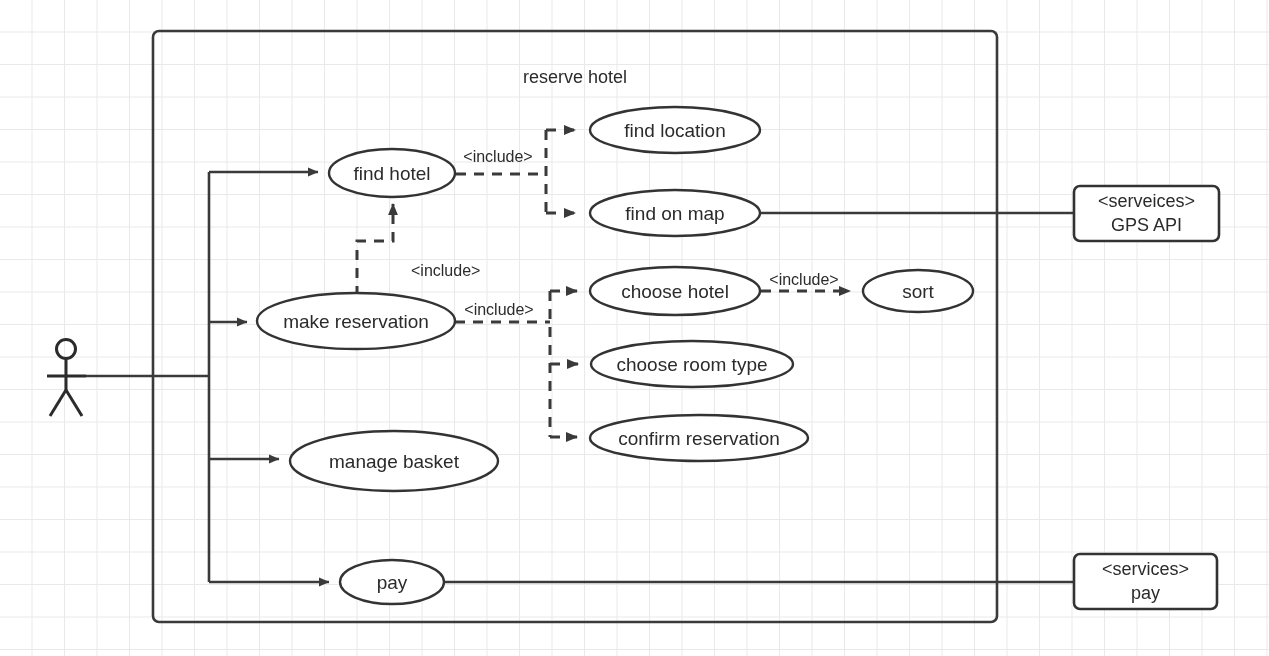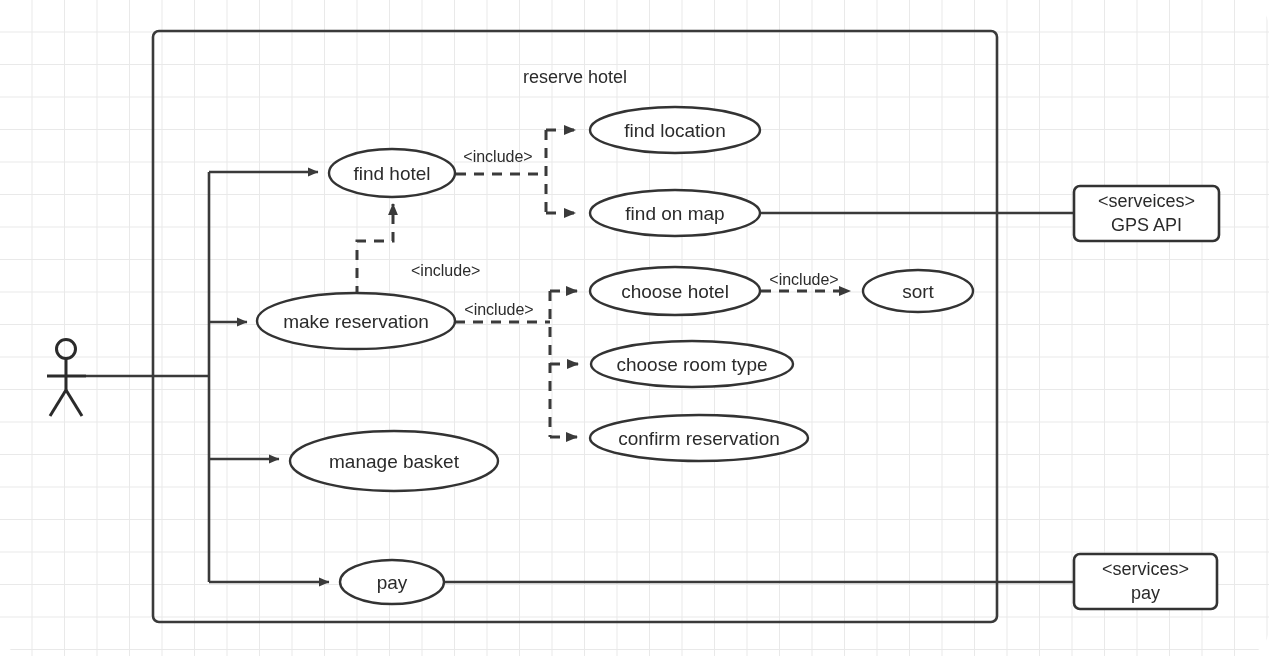--- a/index.html
+++ b/index.html
@@ -15,21 +15,20 @@
     position: relative;
     width: 1269px;
     height: 656px;
     overflow: hidden;
     background-color: #ffffff;
     background-image:
       linear-gradient(to right, #e9e9e9 1px, transparent 1px),
       linear-gradient(to bottom, #e9e9e9 1px, transparent 1px);
     background-size: 32.5px 32.5px;
     background-position: -1px -1px;
-    border-radius: 28px;
   }
   #diagram-svg {
     position: absolute;
     left: 0;
     top: 0;
     width: 1269px;
     height: 656px;
   }
   .uc-label, .sys-title, .stereo-line, .inc-label {
     font-family: "Liberation Sans", sans-serif;

